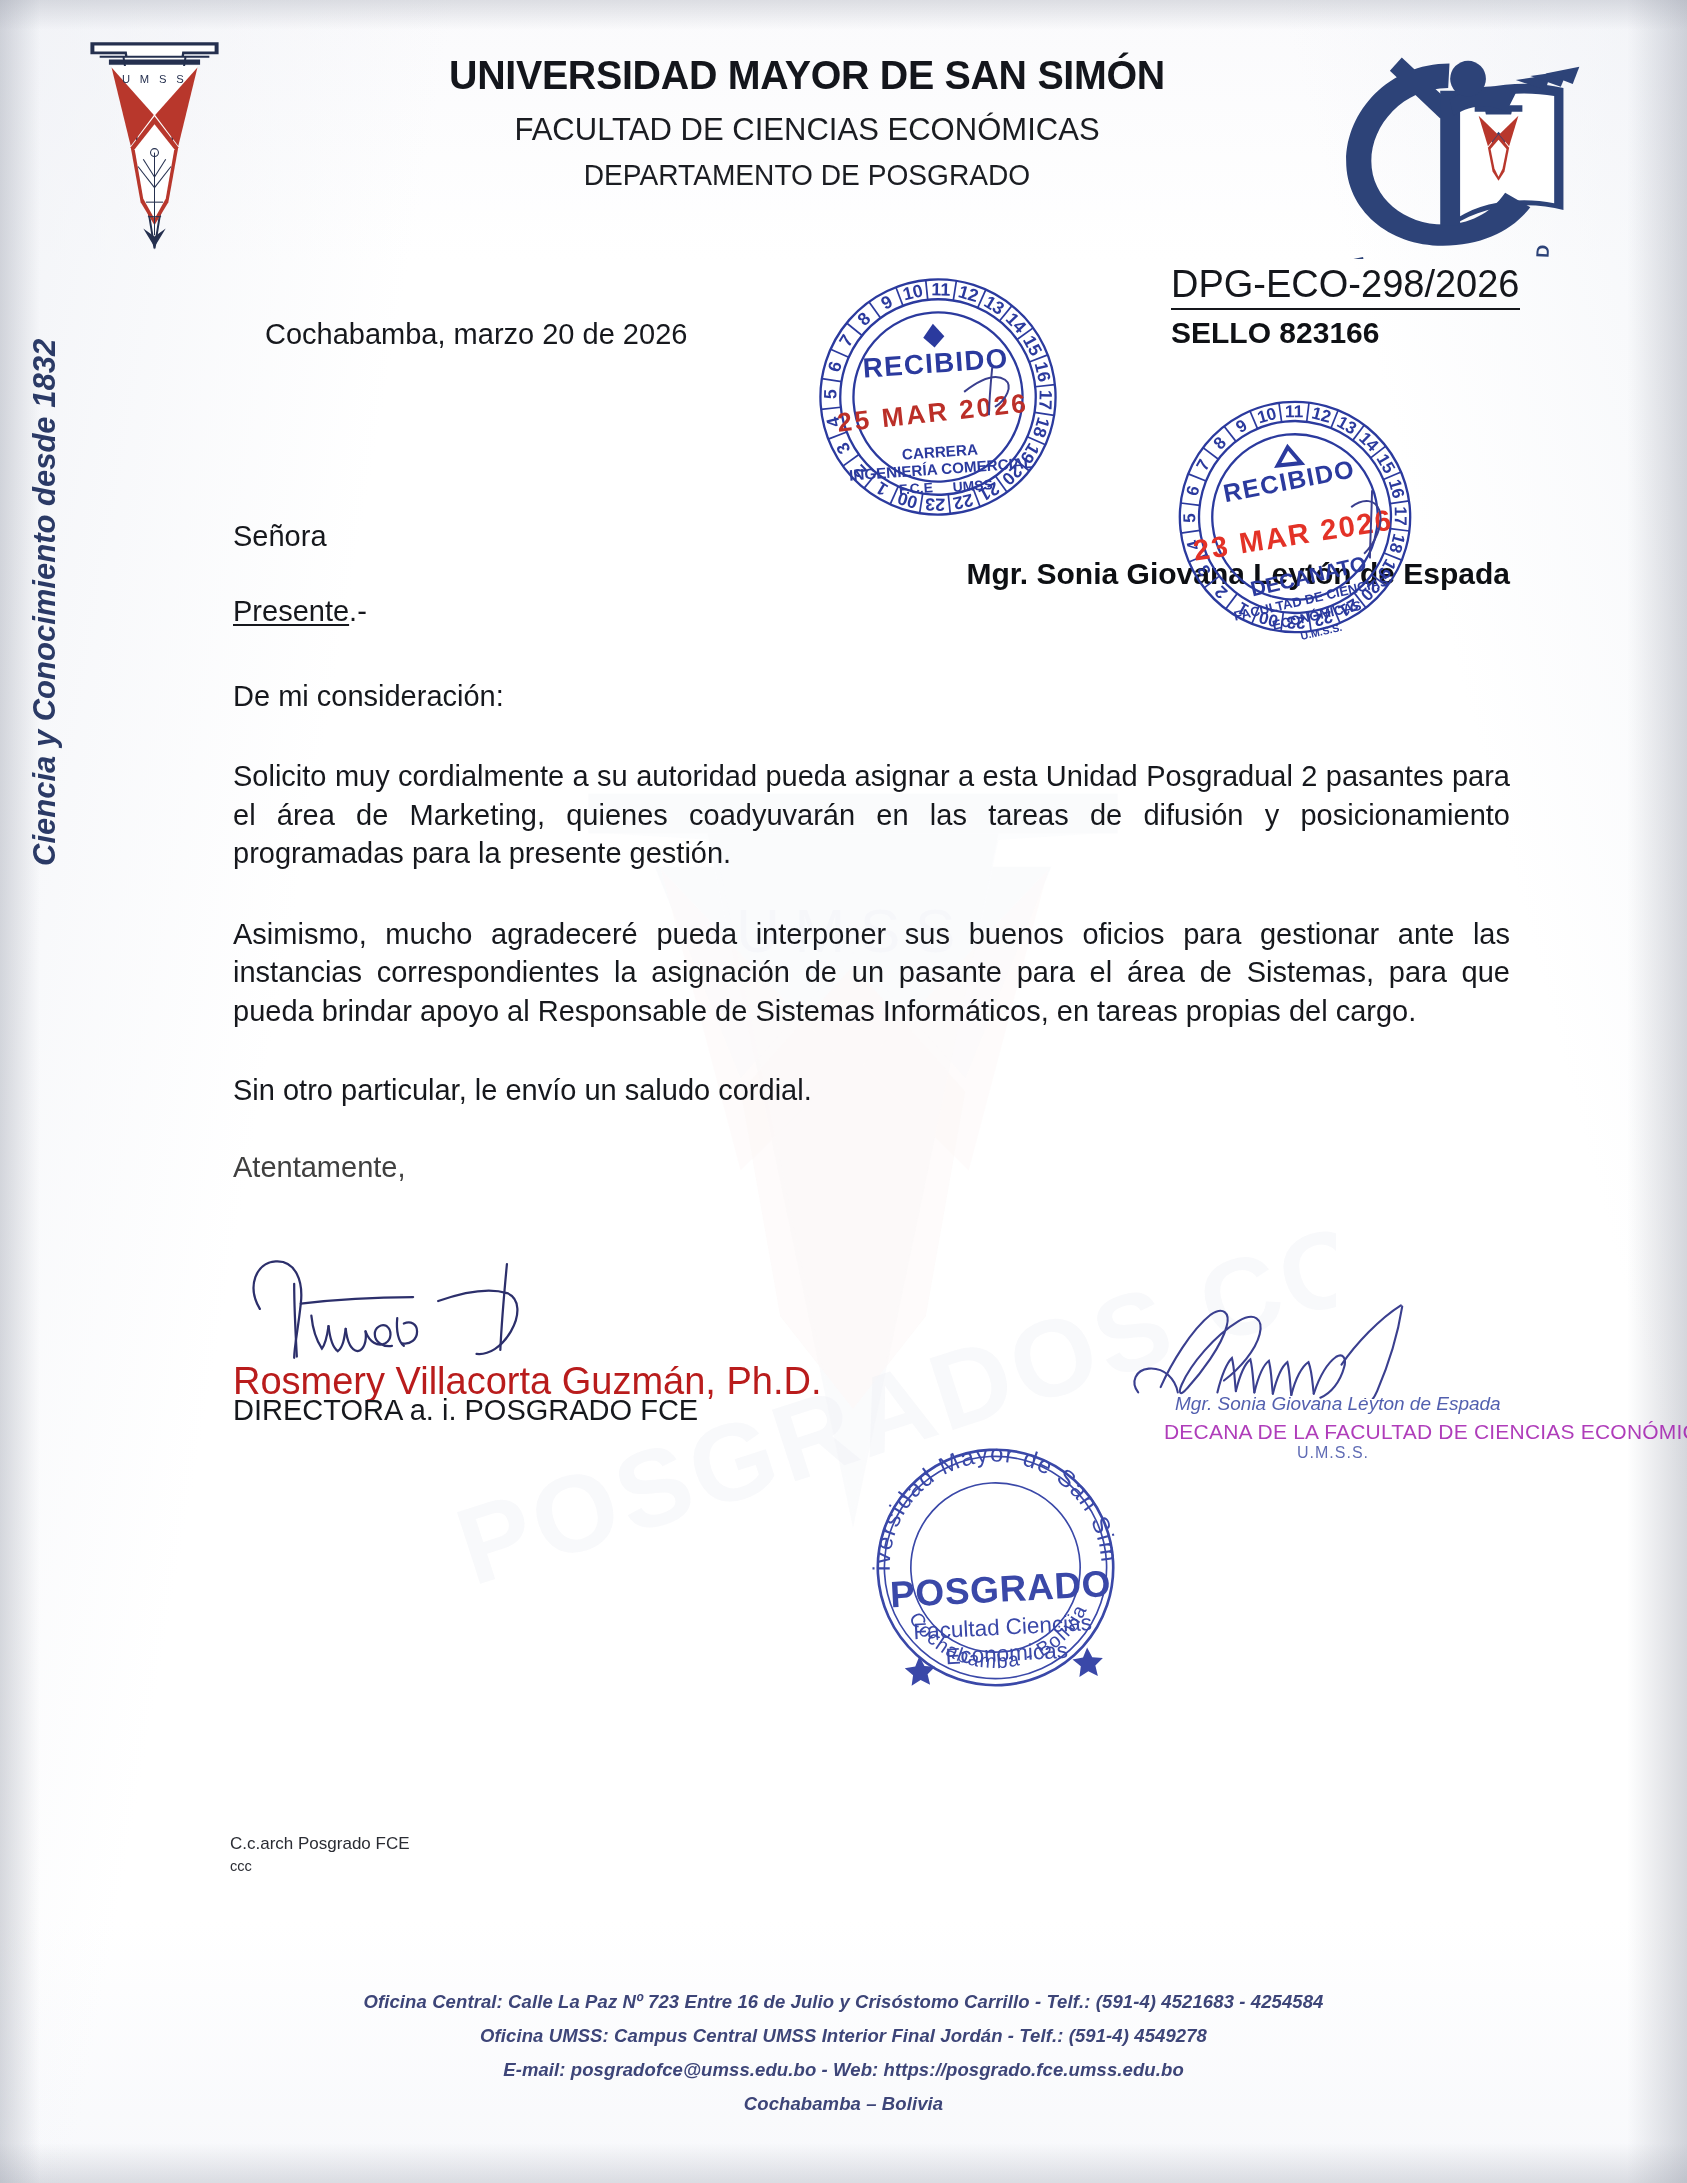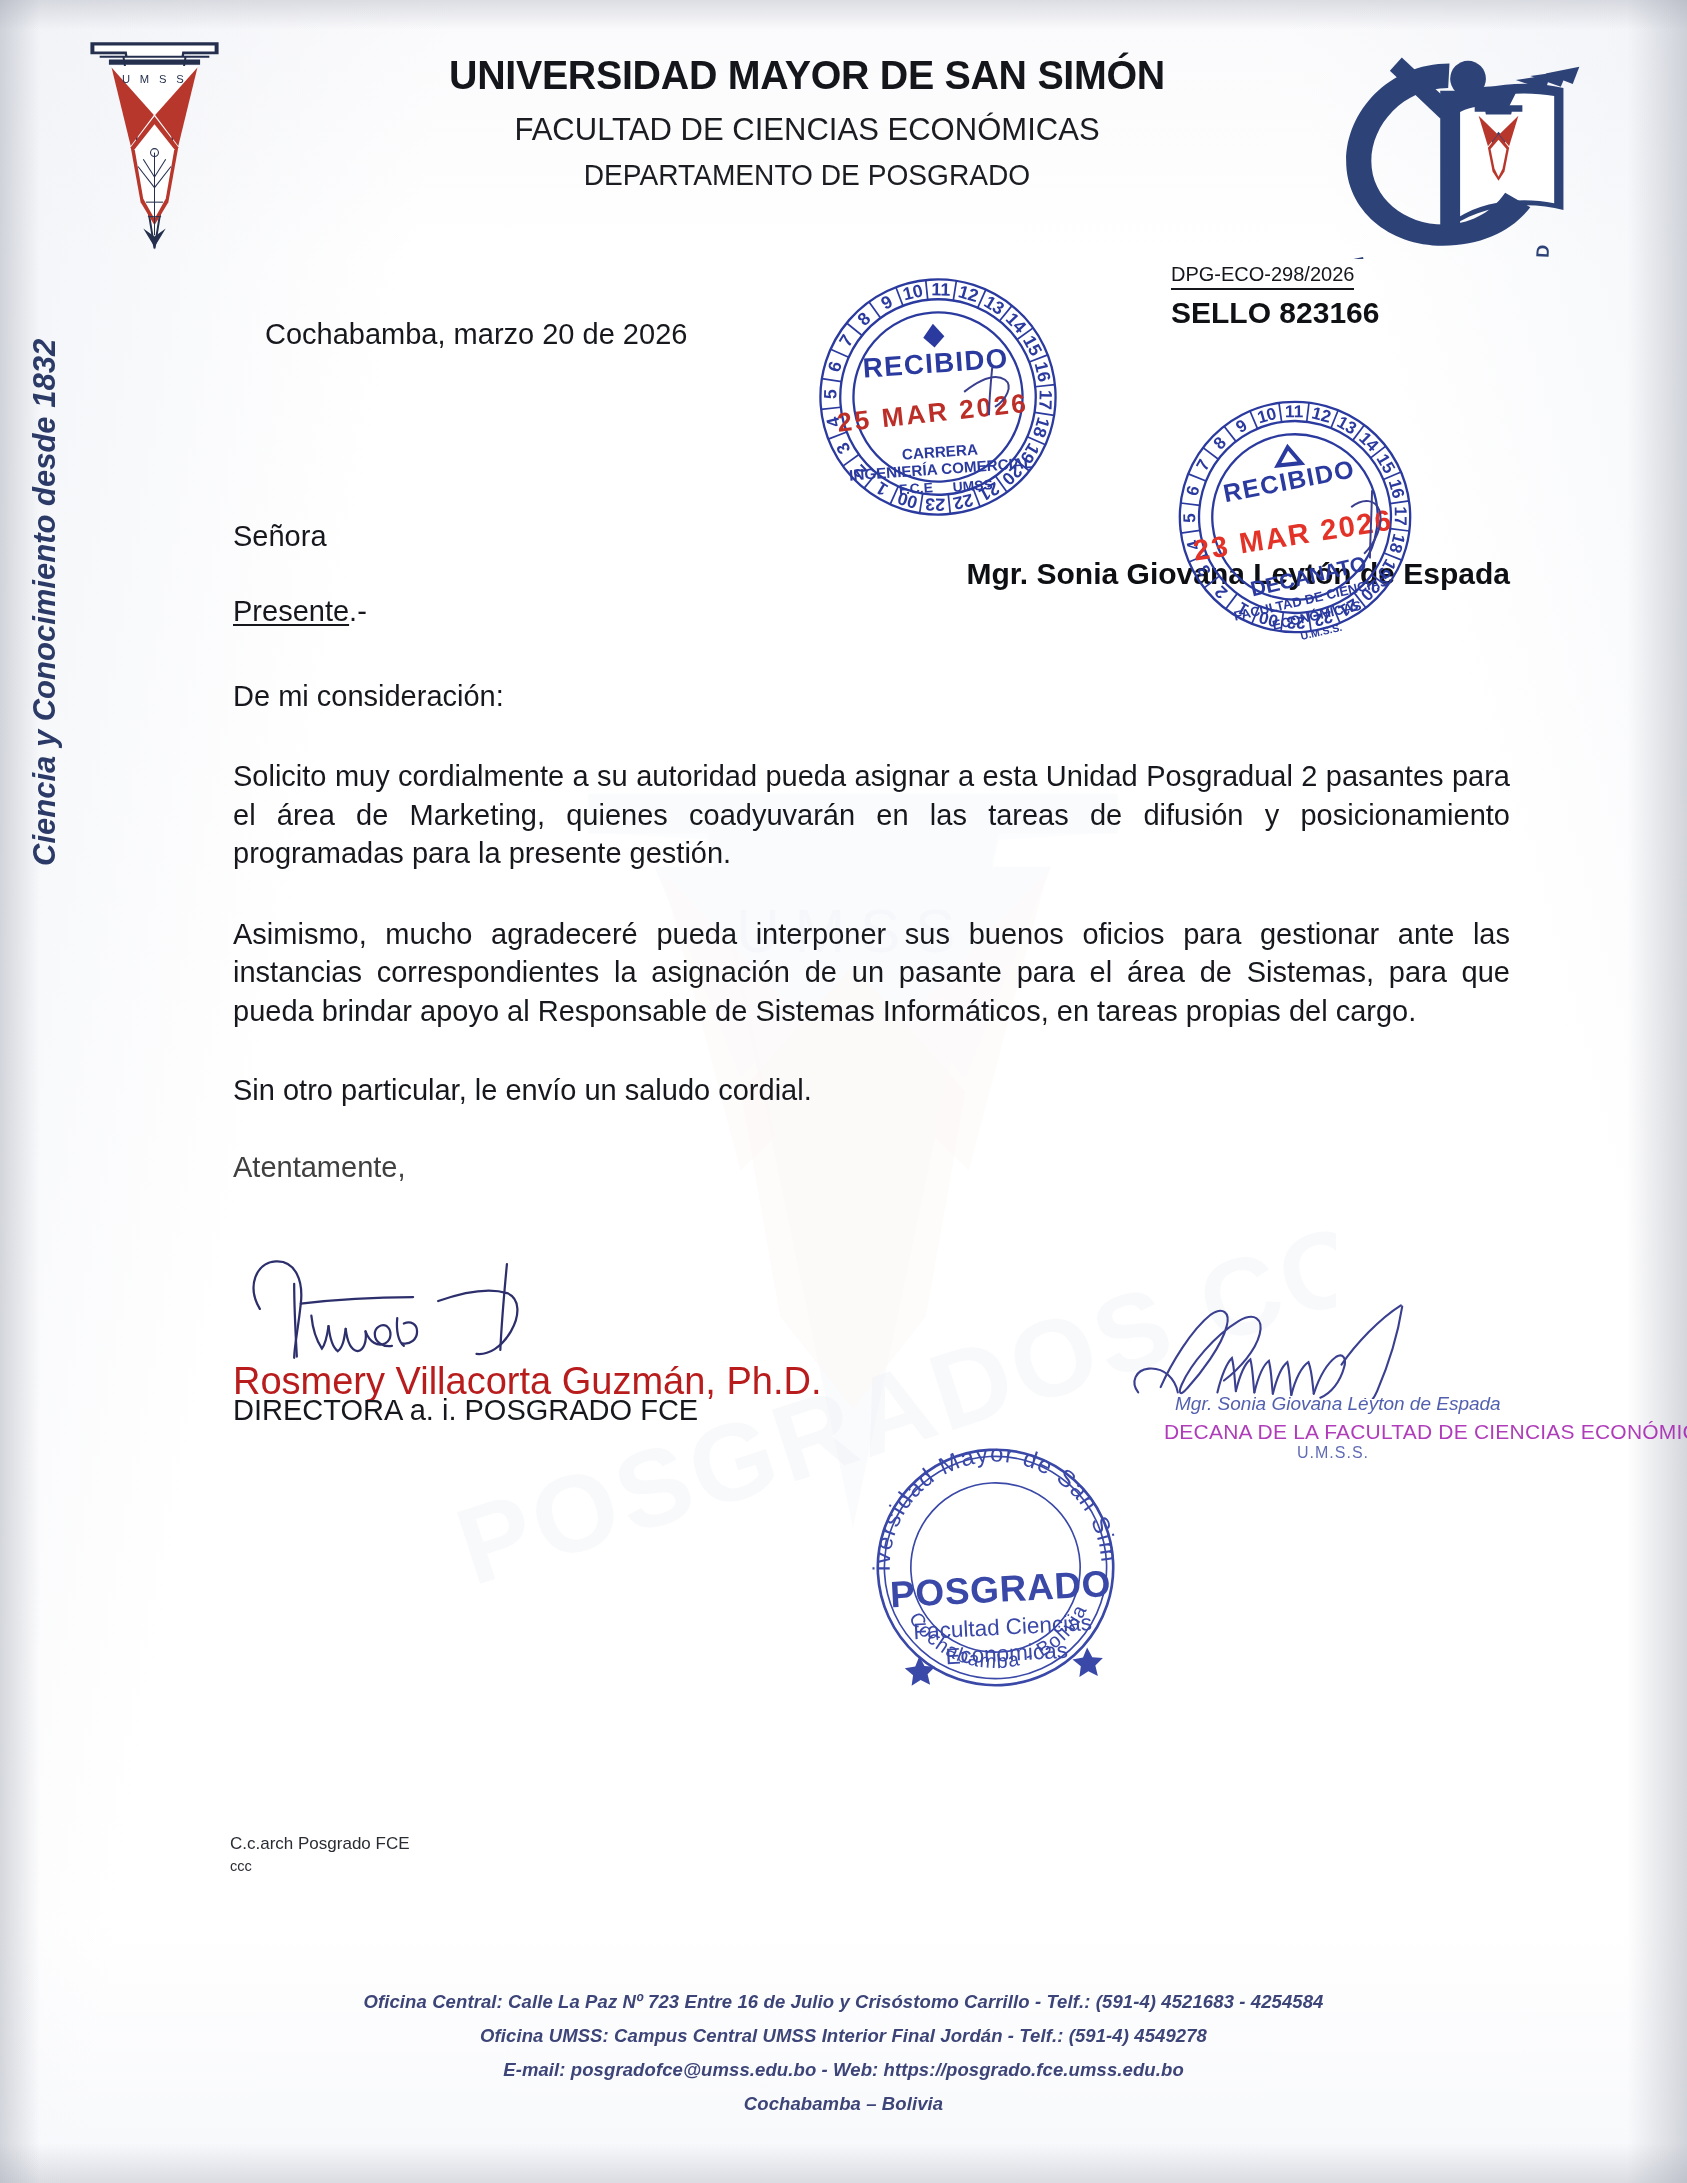--- a/index.html
+++ b/index.html
@@ -131,21 +131,21 @@
 
   
   .ref-block {
     position: absolute;
     left: 1171px;
     top: 263px;
     z-index: 6;
     text-align: left;
   }
   .ref-no {
-    font-size: 20px;
+    font-size: 38px;
     color: #15171c;
     border-bottom: 2px solid #15171c;
     display: inline-block;
     padding-bottom: 2px;
     white-space: nowrap;
   }
   .ref-sello {
     font-size: 30px;
     font-weight: 700;
     color: #0f1115;

